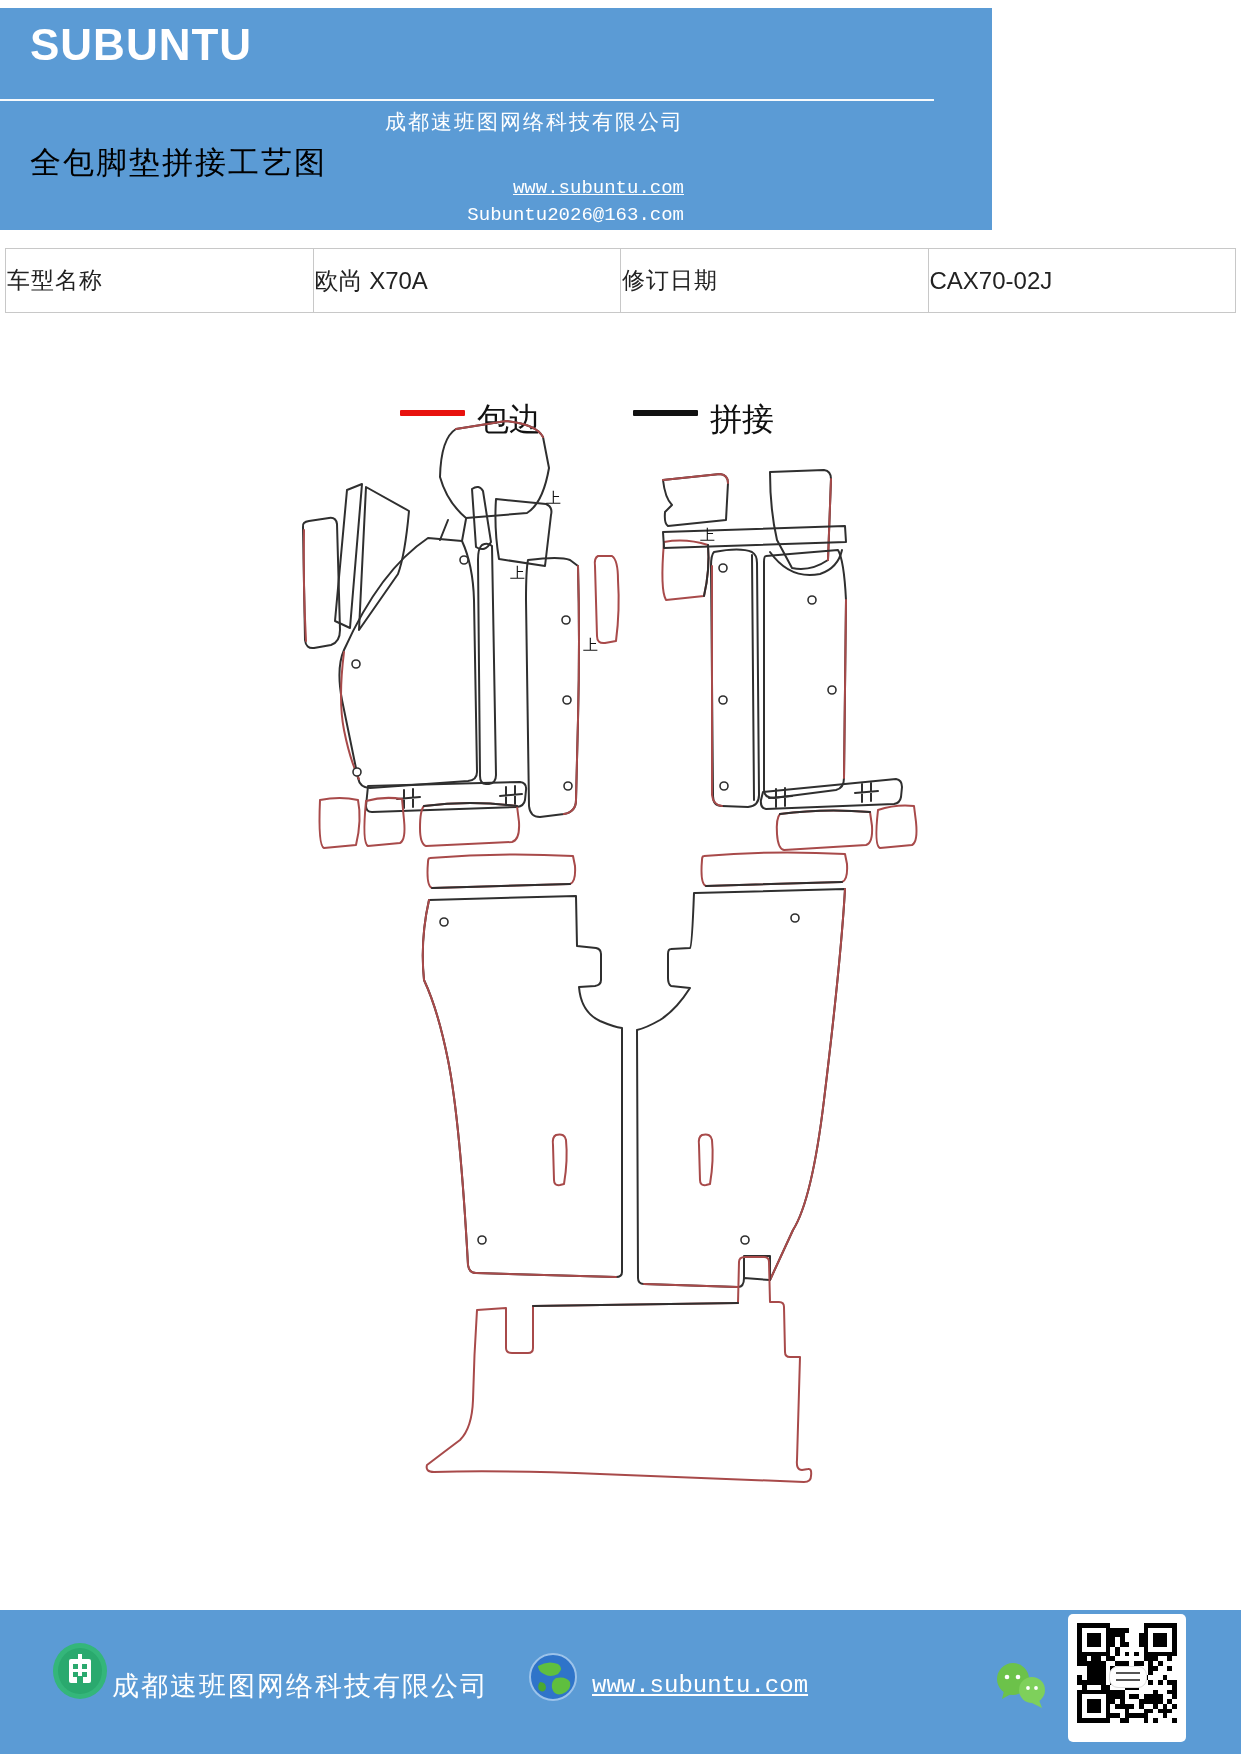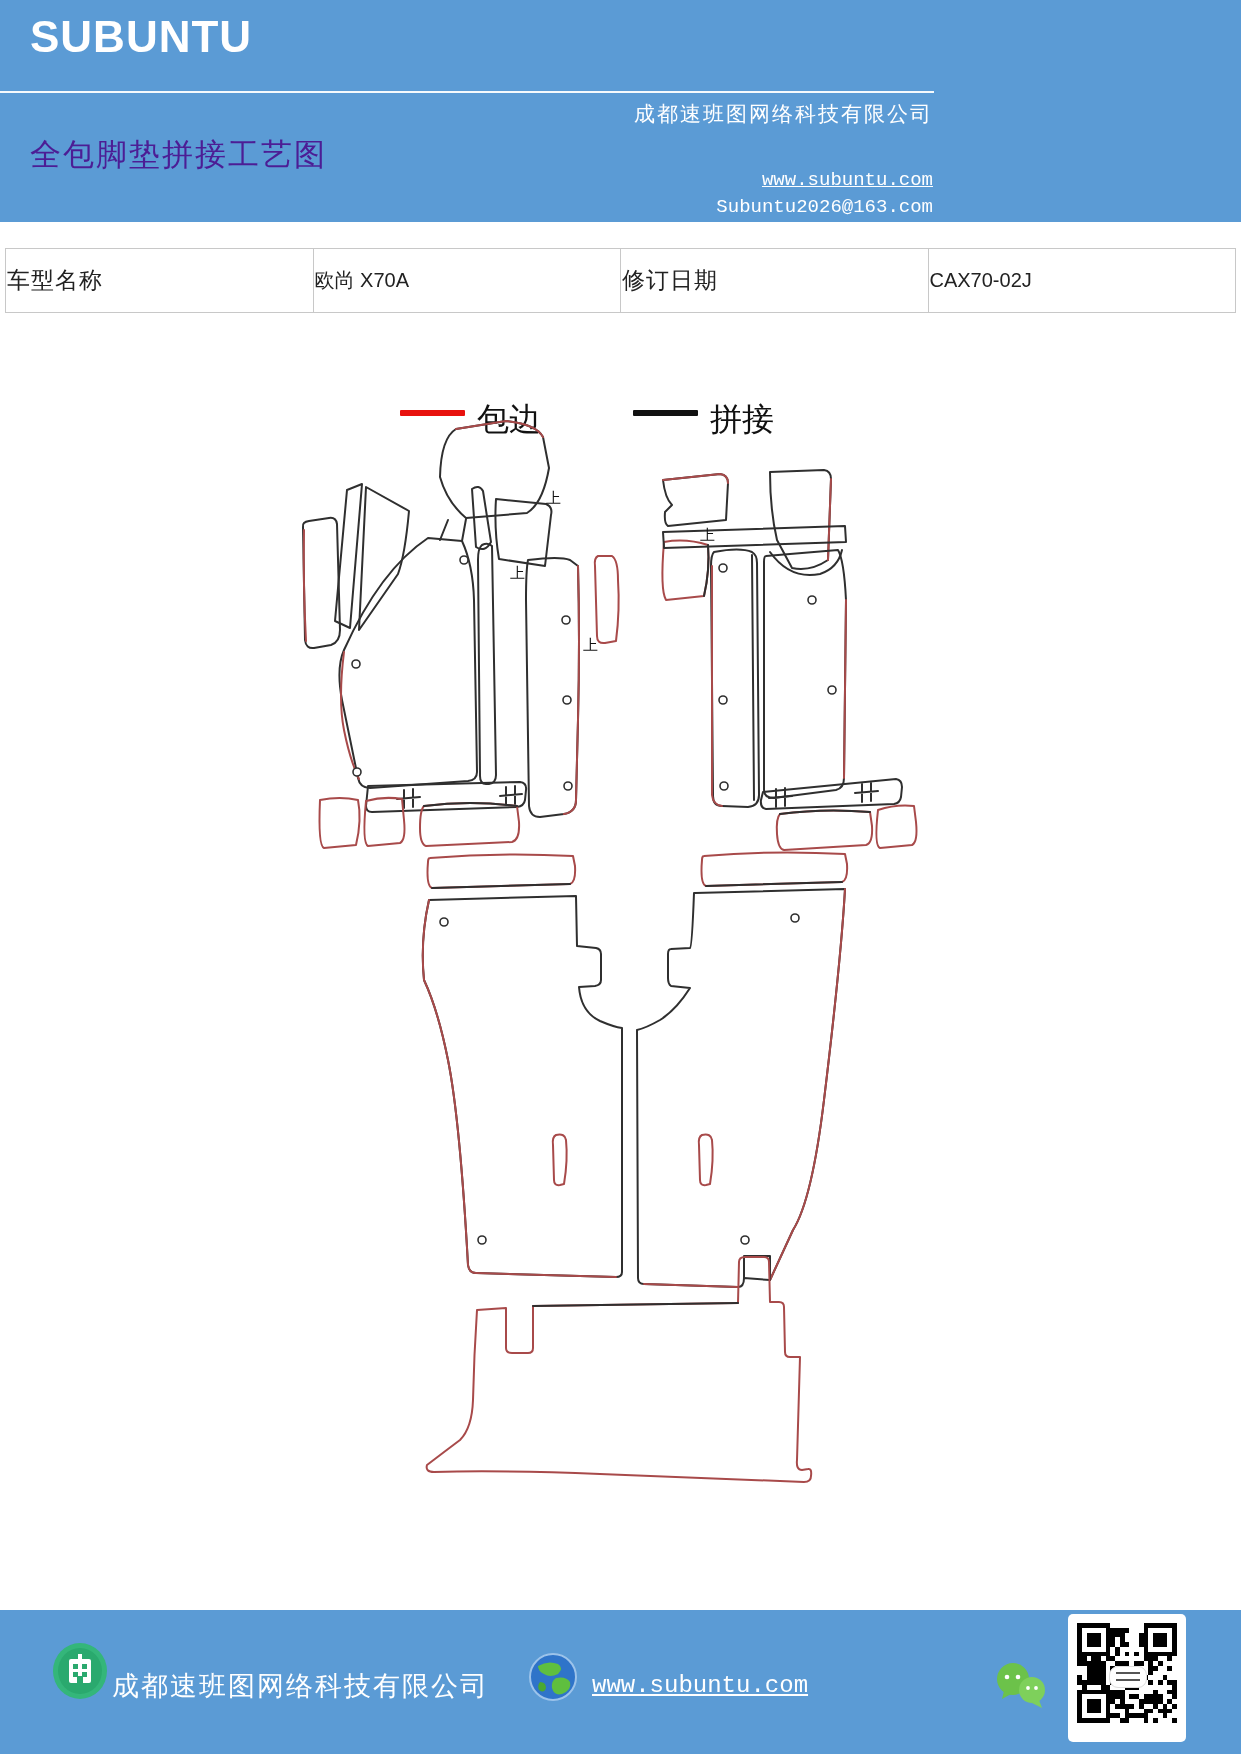--- a/index.html
+++ b/index.html
@@ -10,35 +10,35 @@
     --legend-black:#111111;
     --table-border:#c8c8c8;
   }
   html,body{margin:0;padding:0;background:#888;}
   #page{
     position:relative;width:1241px;height:1754px;margin:0 auto;
     background:#ffffff;overflow:hidden;
     font-family:"Liberation Sans","DejaVu Sans",sans-serif;color:#222;
   }
   
-  .hdr{position:absolute;left:0;top:0;width:1241px;height:222px;background:var(--header-blue);}
+  .hdr{position:absolute;left:0;top:8px;width:992px;height:222px;background:var(--header-blue);}
   .logo{position:absolute;left:30px;top:12px;font-size:44px;font-weight:900;color:#fff;letter-spacing:1px;}
   .hdr-rule{position:absolute;left:0;top:91px;width:934px;height:2px;background:rgba(255,255,255,.95);}
   .hdr-company{position:absolute;right:308px;top:100px;font-size:21px;color:#fff;letter-spacing:2px;font-family:"Liberation Serif","DejaVu Serif",serif;}
-  .doc-title{position:absolute;left:30px;top:134px;font-size:31px;color:#4c1d95;letter-spacing:2px;font-family:"Liberation Serif","DejaVu Serif",serif;}
+  .doc-title{position:absolute;left:30px;top:134px;font-size:31px;color:#000000;letter-spacing:2px;font-family:"Liberation Serif","DejaVu Serif",serif;}
   .sop{position:absolute;left:970px;top:58px;font-size:80px;font-weight:800;color:#fff;letter-spacing:3px;}
   .hdr-site{position:absolute;right:308px;top:169px;font-size:19px;color:#fff;text-decoration:underline;font-family:"Liberation Mono","DejaVu Sans Mono",monospace;}
   .hdr-mail{position:absolute;right:308px;top:196px;font-size:19px;color:#fff;font-family:"Liberation Mono","DejaVu Sans Mono",monospace;margin-left:28px;}
   
   .info{position:absolute;left:5px;top:248px;width:1231px;border-collapse:collapse;table-layout:fixed;}
   .info td{border:1px solid var(--table-border);vertical-align:middle;width:25%;}
   .info tr.r1 td{height:61px;}
   .info tr.r2 td{height:57px;}
   .info .lab{font-size:23px;font-family:"Liberation Serif","DejaVu Serif",serif;letter-spacing:1px;}
-  .info .val{font-size:20px;}
+  .info .val{font-size:24px;}
   .info .date{font-size:21px;font-weight:bold;}
   
   .legend{position:absolute;left:0;top:398px;width:1241px;height:40px;}
   .sw{position:absolute;top:12px;height:6px;width:65px;border-radius:1px;}
   .sw.red{left:400px;background:var(--legend-red);}
   .sw.blk{left:633px;background:var(--legend-black);}
   .lg-lab{position:absolute;top:0;font-size:32px;color:#111;font-family:"Liberation Serif","DejaVu Serif",serif;}
   .lg-lab.l1{left:477px;}
   .lg-lab.l2{left:710px;}
   

